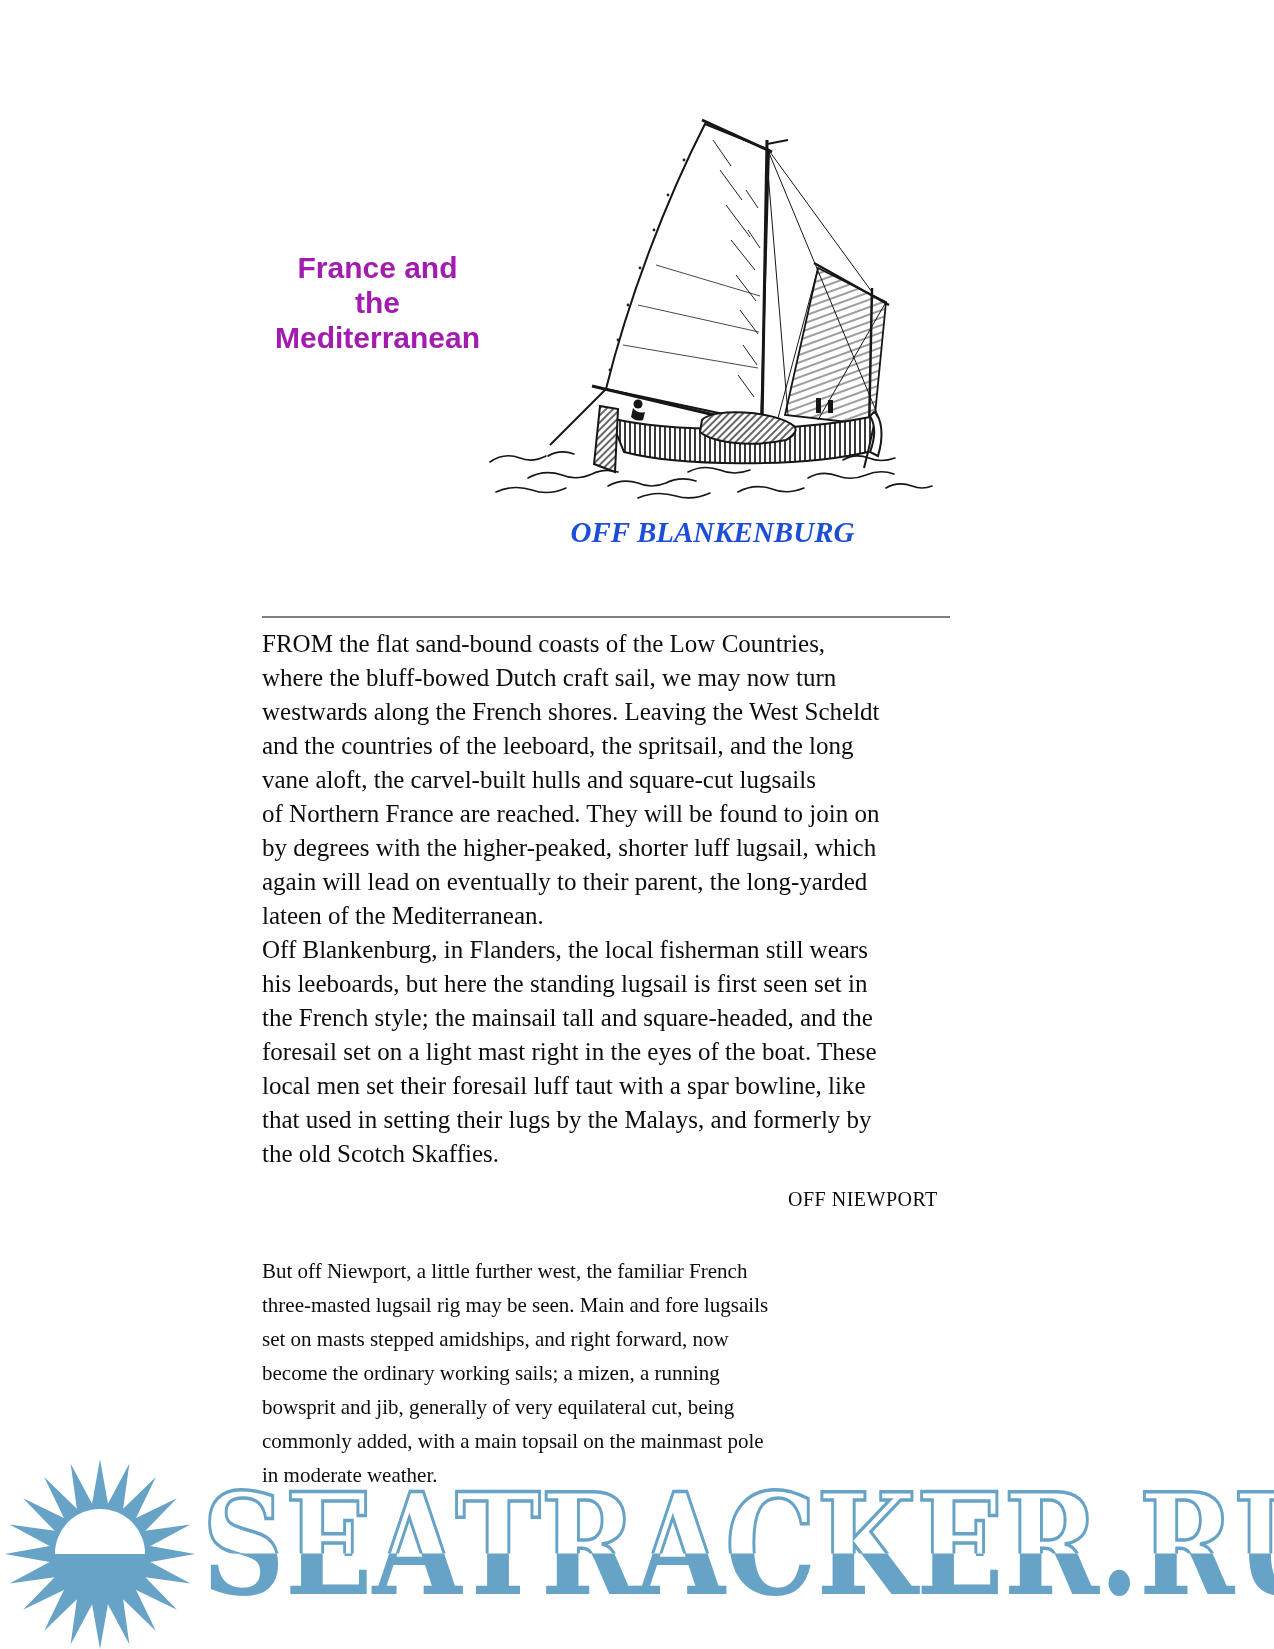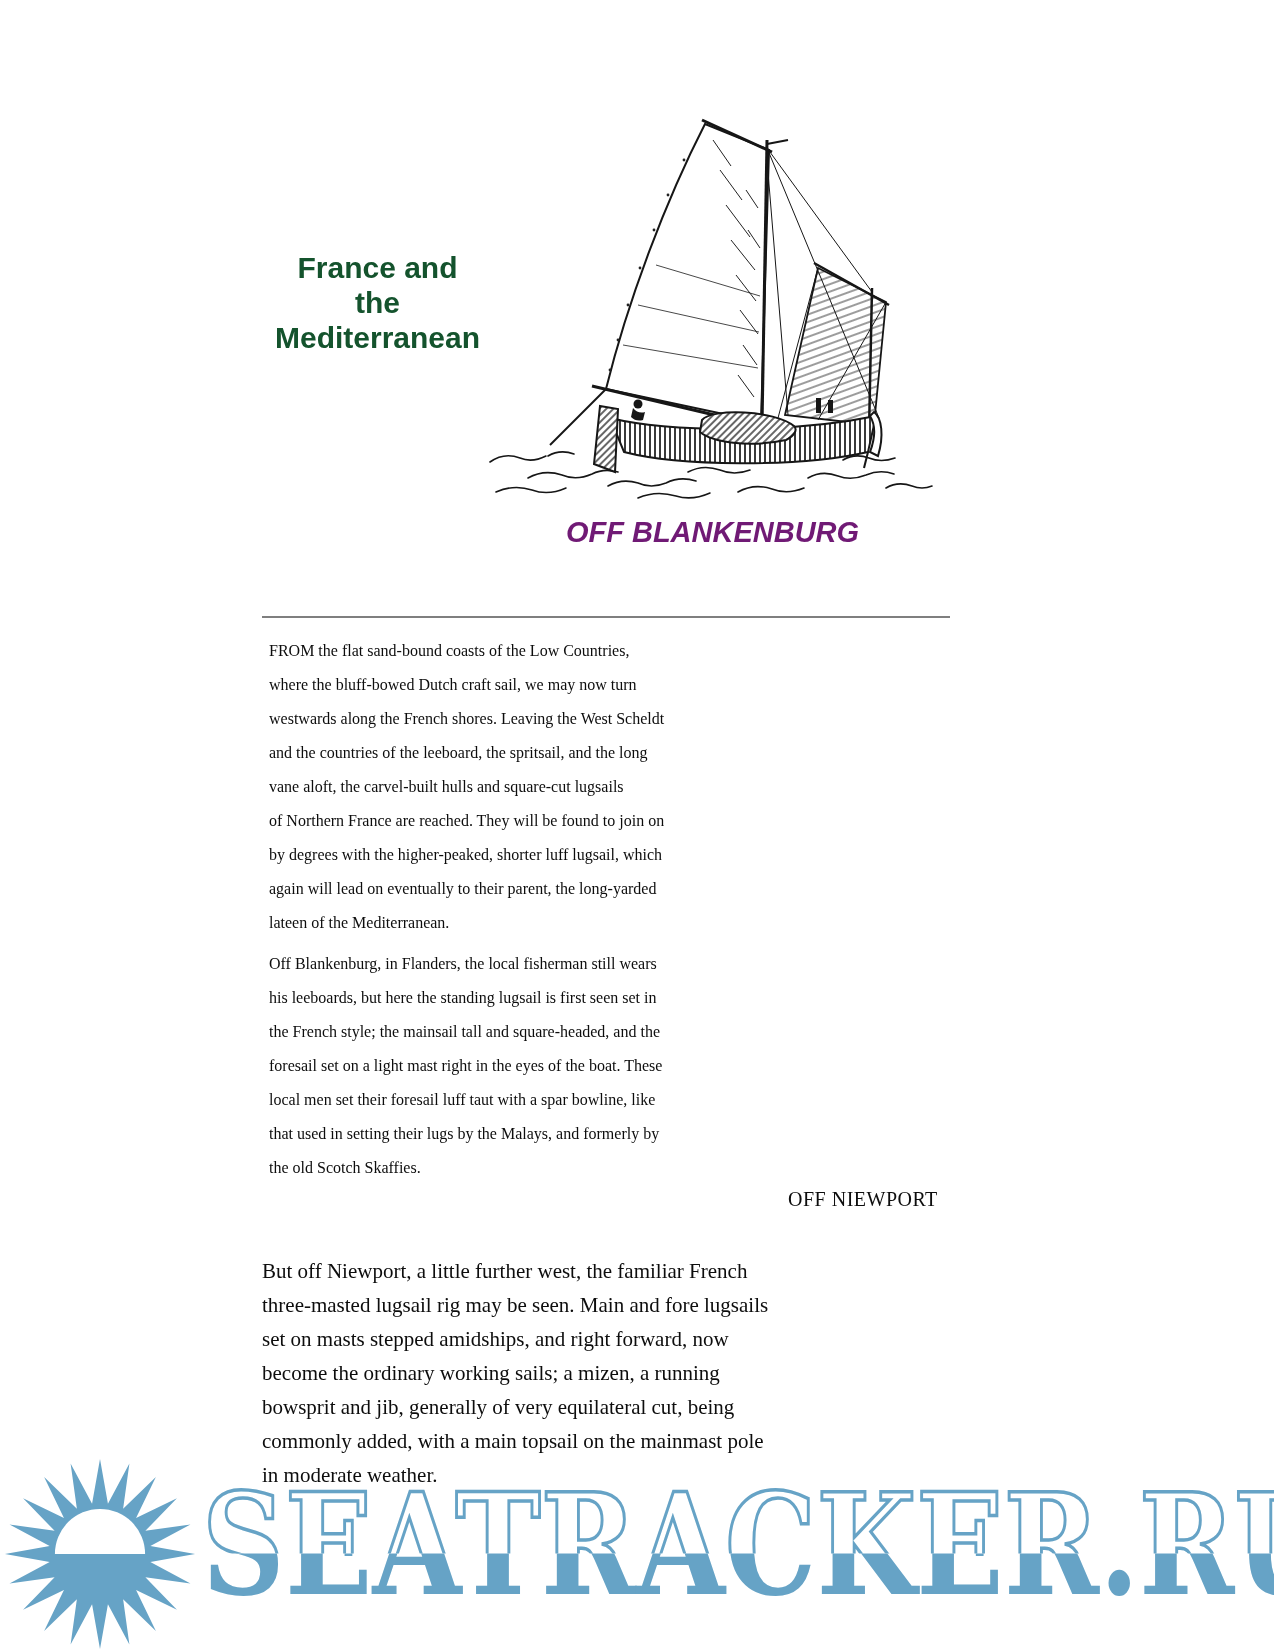--- a/index.html
+++ b/index.html
@@ -9,38 +9,38 @@
     background:#ffffff;
     overflow:hidden;
     font-family:"Liberation Serif", serif;
     color:#0d0d0d;
   }
   .section-title {
     position:absolute; left:235px; top:250px; width:285px;
     text-align:center;
     font-family:"Liberation Sans", sans-serif;
     font-weight:bold; font-size:30px; line-height:35px;
-    color:#14532d;
+    color:#a21caf;
     white-space:pre-line;
   }
   .illustration { position:absolute; left:488px; top:100px; width:445px; height:400px; }
   .caption {
     position:absolute; left:490px; top:516px; width:445px;
     text-align:center;
-    font-family:Liberation Sans, sans-serif;
+    font-family:Liberation Serif, serif;
     font-weight:bold; font-style:italic; font-size:29px;
-    color:#701a75;
+    color:#1d4ed8;
   }
   .rule {
     position:absolute; left:262px; top:616px; width:688px; height:0;
     border-top:2px solid #7f7f7f;
   }
   .body-block { position:absolute; left:262px; top:627px; width:715px; }
   .body-block p {
-    margin:7px; font-size:16px; line-height:34px;
+    margin:0; font-size:25px; line-height:34px;
     white-space:pre-line;
   }
   .heading-2 {
     position:absolute; left:788px; top:1188px;
     font-size:20px; letter-spacing:0.5px;
   }
   .body-block-2 { position:absolute; left:262px; top:1254px; width:715px; }
   .body-block-2 p { margin:0; font-size:21px; line-height:34px; white-space:pre-line; }
 
   

